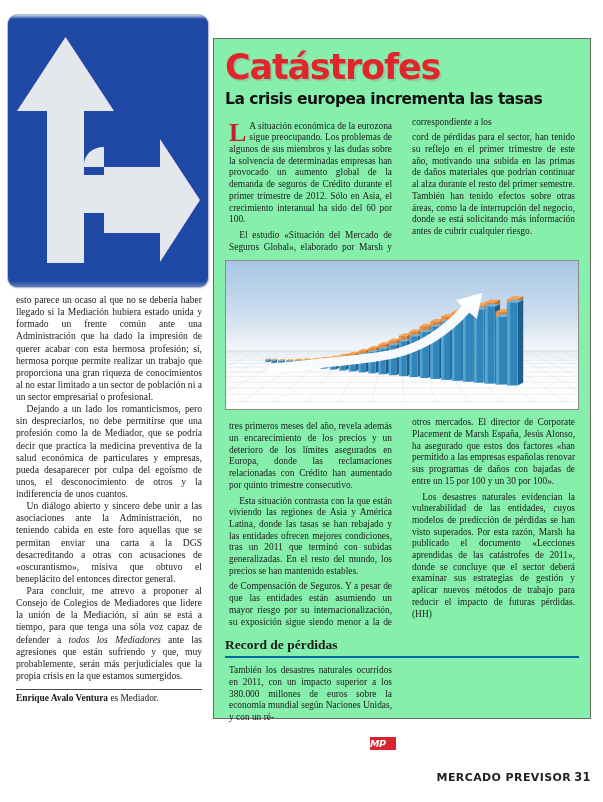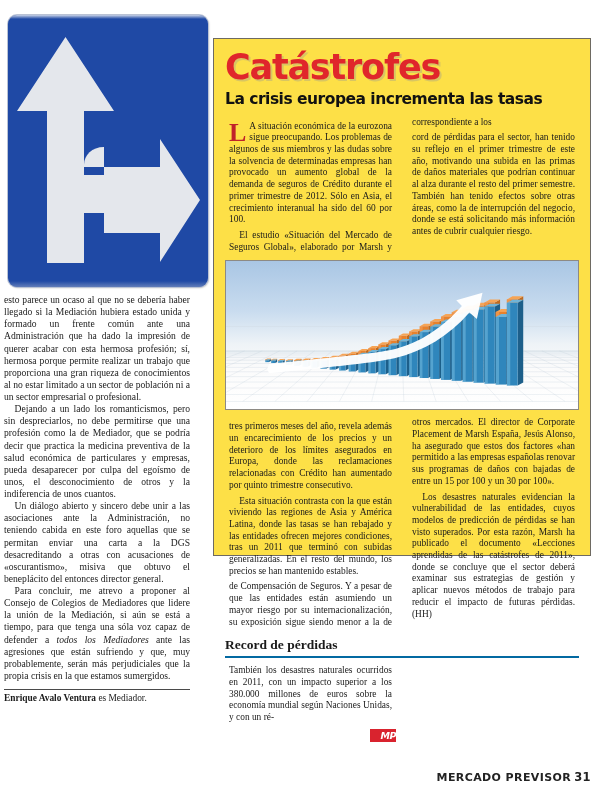--- a/index.html
+++ b/index.html
@@ -43,22 +43,22 @@
     opacity: .6;
   }
   .sign-art { position: absolute; inset: 0; }
 
   
   .article {
     position: absolute;
     left: 213px;
     top: 38px;
     width: 378px;
-    height: 518px;
-    background: #fde047;
+    height: 681px;
+    background: #86efac;
     border: 1px solid #6e6a62;
     box-sizing: border-box;
     padding: 10px 11px 8px 11px;
   }
 
   .headline {
     font-family: "DejaVu Sans", sans-serif;
     font-weight: bold;
     font-size: 35px;
     line-height: 0.92;
@@ -134,29 +134,29 @@
     float: right;
     width: 26px;
     height: 13px;
     background: #d9232e;
     color: #fff;
     font-family: "DejaVu Sans", sans-serif;
     font-style: italic;
     font-weight: bold;
     font-size: 9.5px;
     line-height: 13px;
-    text-align: right;
-    margin: 1px 0 0 4px;
+    text-align: left;
+    margin: 9px 0 0 4px;
     letter-spacing: -0.5px;
   }
 
   
   .leftcol {
     position: absolute;
-    left: 4px;
+    left: 16px;
     top: 294px;
     width: 186px;
   }
   .leftcol p {
     margin: 0;
     font-size: 9.6px;
     line-height: 1.265;
     text-align: justify;
     text-indent: 1.1em;
     hyphens: auto;

